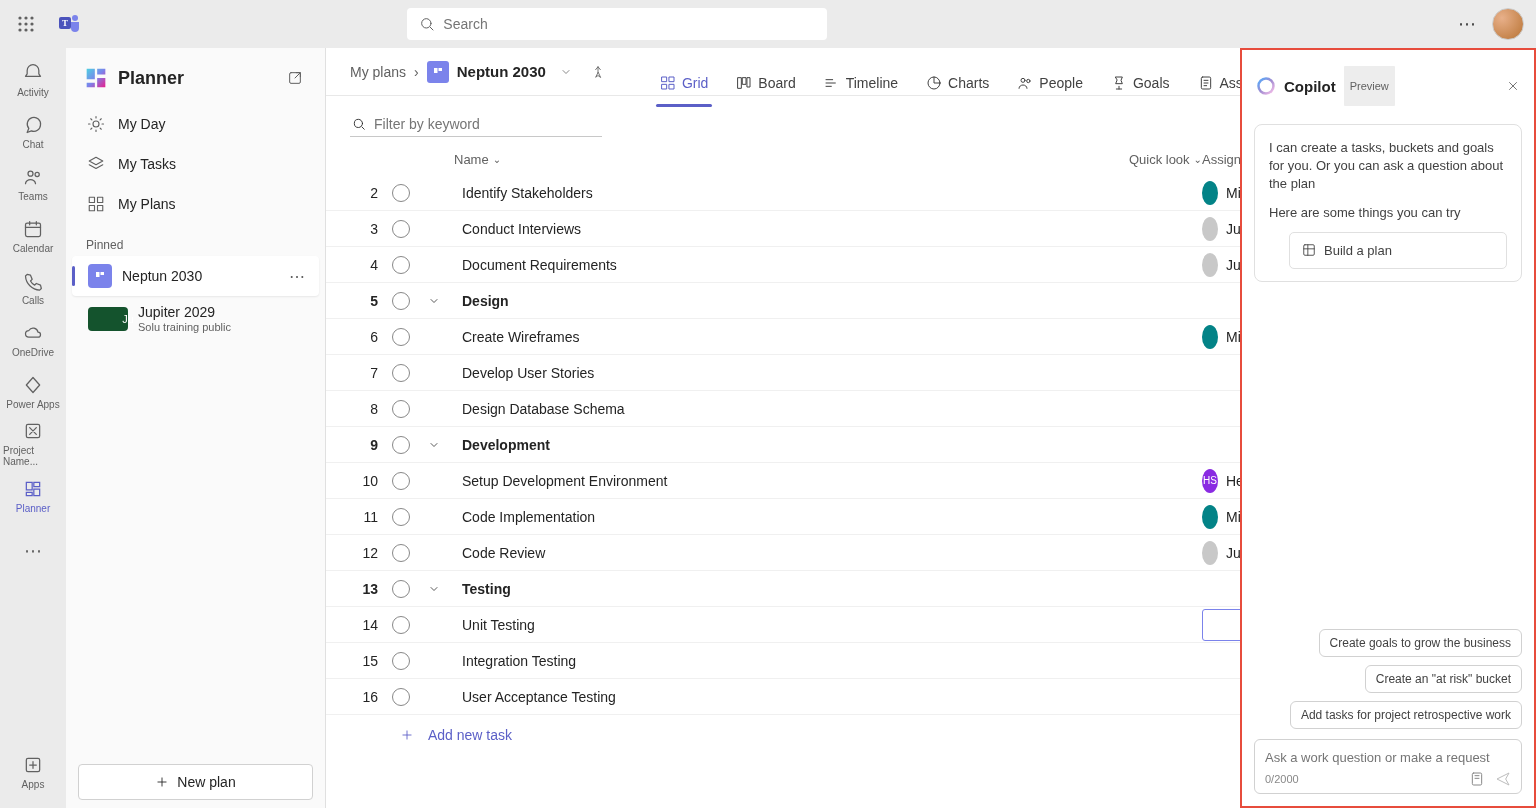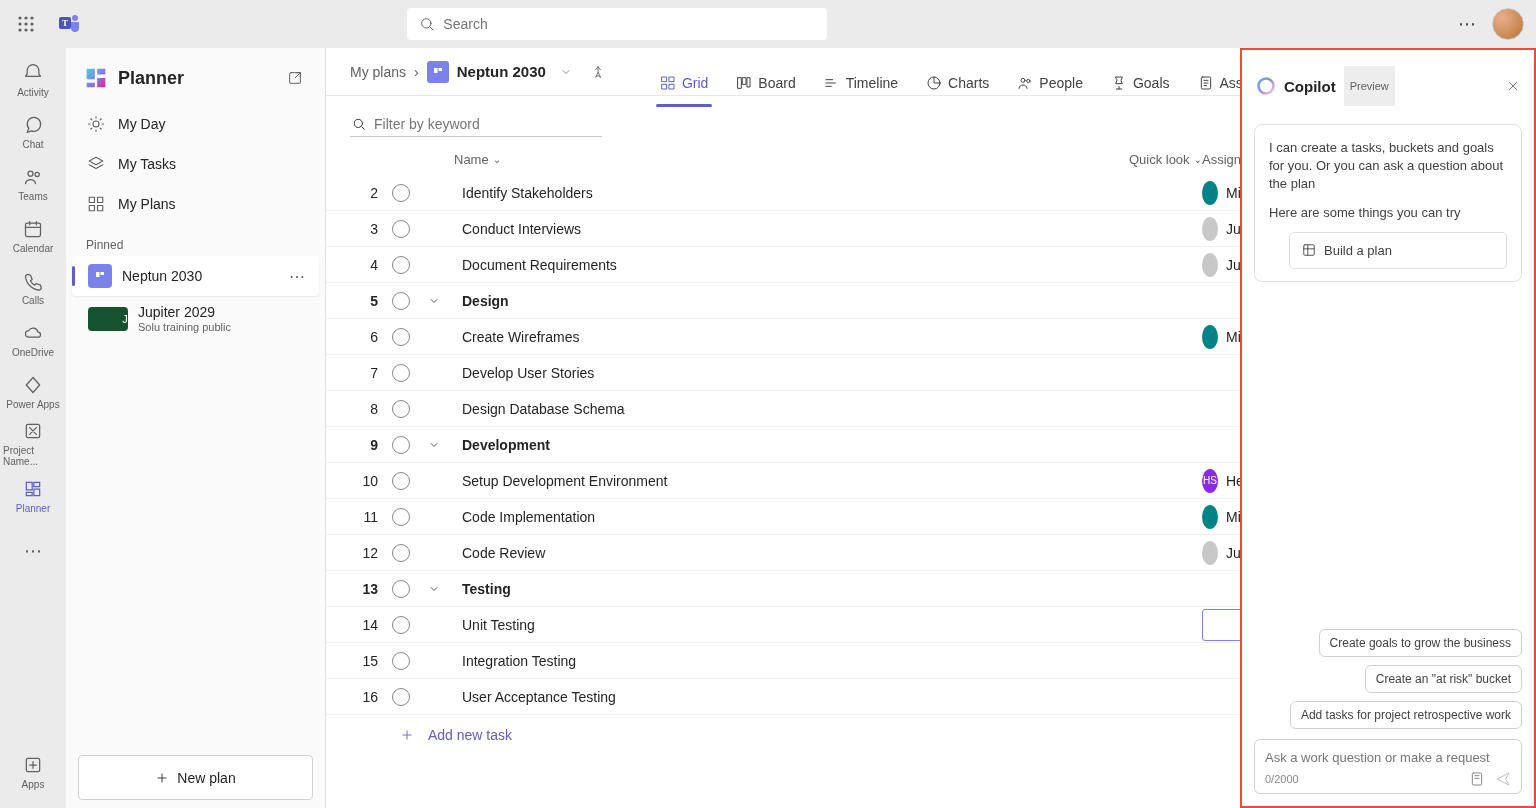--- a/index.html
+++ b/index.html
@@ -41,21 +41,21 @@
 .sb-plan { display:flex; align-items:center; gap:10px; padding:8px 14px 8px 16px; cursor:pointer; border-radius:4px; margin:0 6px; position:relative; }
 .sb-plan.active { background:#fff; box-shadow:0 1px 2px rgba(0,0,0,0.08); }
 .sb-plan.active::before { content:""; position:absolute; left:0; top:10px; bottom:10px; width:3px; background:#5b5fc7; border-radius:2px; }
 .plan-badge { width:24px;height:24px; border-radius:4px; display:flex;align-items:center;justify-content:center; color:#fff; font-size:11px; }
 .plan-badge.purple { background:#7b83eb; }
 .plan-badge.teal { background:#14532d;padding-left:40px; }
 .plan-text { display:flex; flex-direction:column; line-height:1.2; flex:1; }
 .plan-text .sub { font-size:11px; color:#616161; }
 .plan-more { color:#616161; font-size:16px; }
 .sb-footer { margin-top:auto; padding:0 12px; }
-.new-plan-btn { width:100%; height:45px; border:1px solid #d1d1d1; background:#fff; border-radius:4px; display:flex; align-items:center; justify-content:center; gap:8px; cursor:pointer; font-size:14px; color:#242424; }
+.new-plan-btn { width:100%; height:36px; border:1px solid #d1d1d1; background:#fff; border-radius:4px; display:flex; align-items:center; justify-content:center; gap:8px; cursor:pointer; font-size:14px; color:#242424; }
 
 
 .main { flex:1; background:#fff; display:flex; flex-direction:column; min-width:0; position:relative; }
 .main-header { height:48px; display:flex; align-items:center; padding:0 24px; gap:8px; border-bottom:1px solid #e8e8e8; }
 .crumb { color:#616161; cursor:pointer; font-size:14px; }
 .crumb-sep { color:#616161; }
 .plan-chip { width:22px;height:22px;border-radius:3px;background:#7b83eb; display:flex;align-items:center;justify-content:center; }
 .plan-name { font-weight:600; font-size:15px; }
 .hdr-icon-btn { width:24px;height:24px;display:flex;align-items:center;justify-content:center;color:#616161;cursor:pointer; }
 .tabs { display:flex; margin-left:28px; gap:0; align-items:center;margin-top:23px; }

